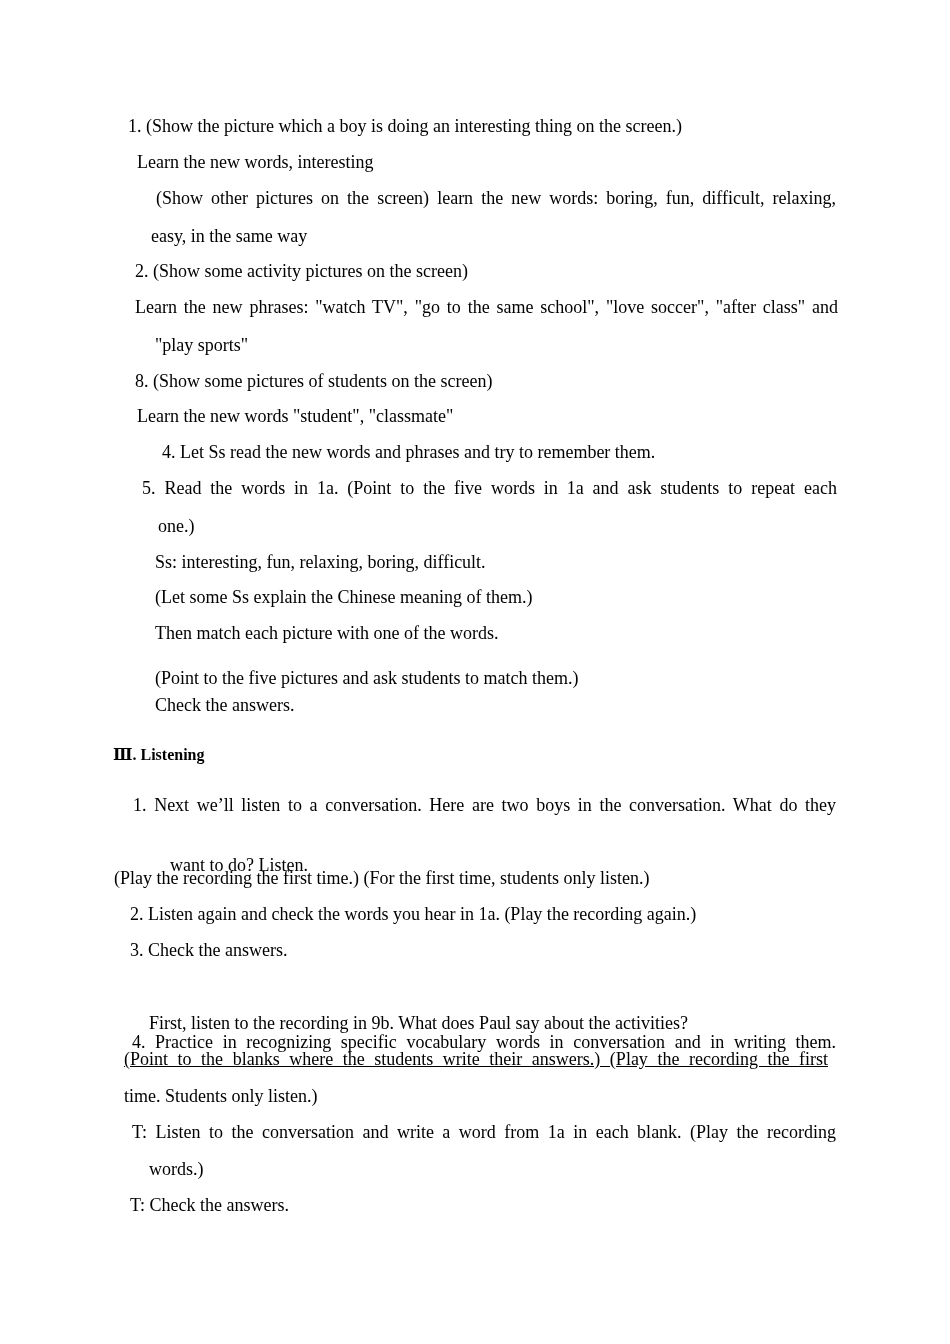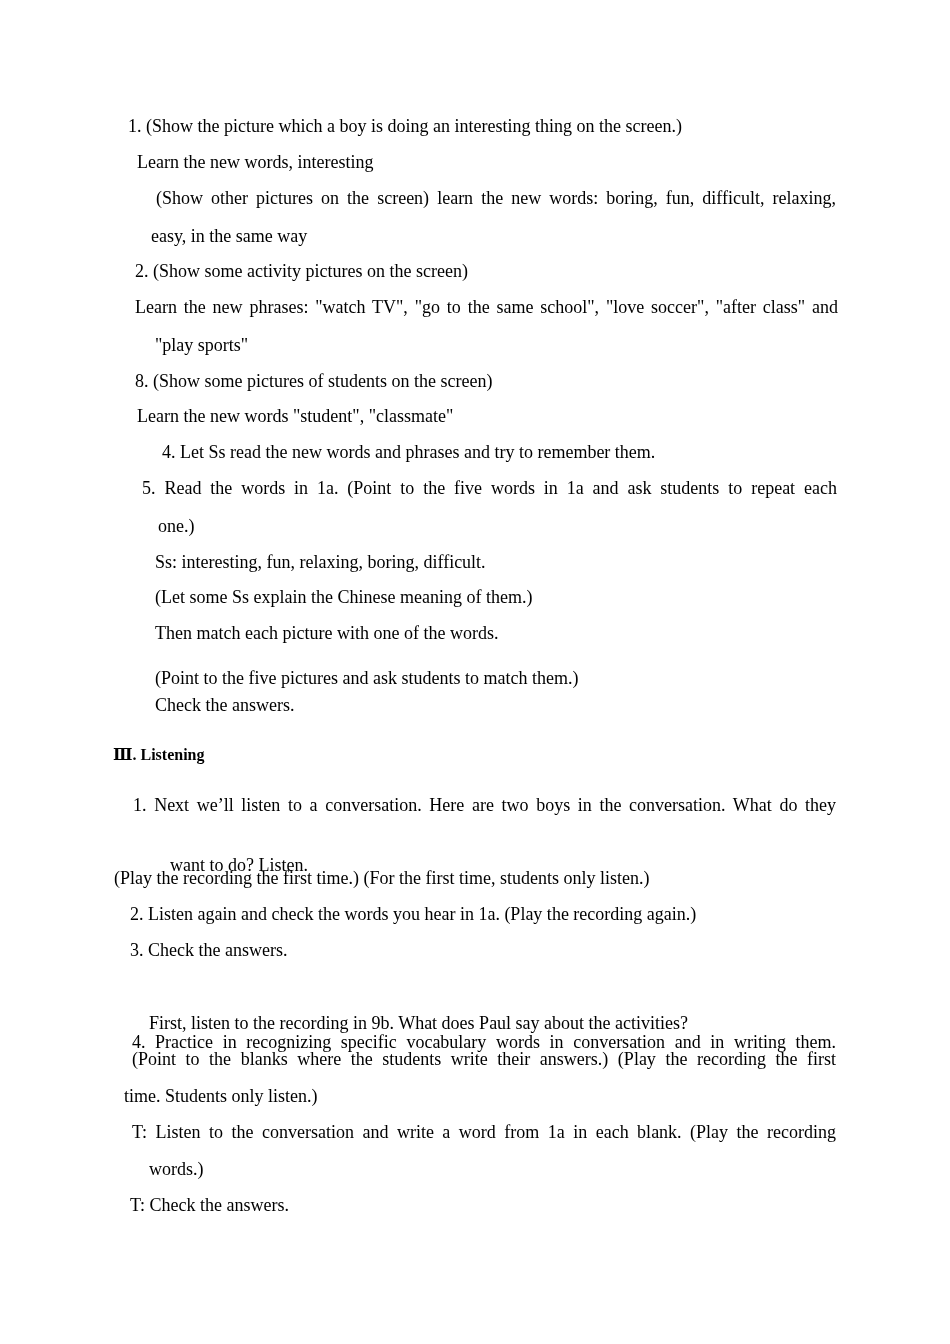--- a/index.html
+++ b/index.html
@@ -69,20 +69,20 @@
     <div class="line heading" style="left:113px; top:744px;">Ⅲ. Listening</div>
 
     <div class="line justify" style="left:133px; top:794px; width:703px;">1. Next we’ll listen to a conversation. Here are two boys in the conversation. What do they</div>
     <div class="line" style="left:149px; top:854px;margin-left:21px;">want to do? Listen.</div>
     <div class="line" style="left:114px; top:867px;">(Play the recording the first time.) (For the first time, students only listen.)</div>
     <div class="line" style="left:130px; top:903px;">2. Listen again and check the words you hear in 1a. (Play the recording again.)</div>
     <div class="line" style="left:130px; top:939px;">3. Check the answers.</div>
 
     <div class="line justify" style="left:132px; top:1031px; width:704px;">4. Practice in recognizing specific vocabulary words in conversation and in writing them.</div>
     <div class="line" style="left:149px; top:1012px;">First, listen to the recording in 9b. What does Paul say about the activities?</div>
-    <div class="line justify" style="left:132px; top:1048px; width:704px;">(Point to the blanks where the students write their answers.) (Play the recording the first</div>
+    <div class="line justify" style="left:124px; top:1048px; width:704px;text-decoration:underline;">(Point to the blanks where the students write their answers.) (Play the recording the first</div>
     <div class="line" style="left:124px; top:1085px;">time. Students only listen.)</div>
     <div class="line justify" style="left:132px; top:1121px; width:704px;">T: Listen to the conversation and write a word from 1a in each blank. (Play the recording</div>
     <div class="line" style="left:149px; top:1158px;">words.)</div>
     <div class="line" style="left:130px; top:1194px;">T: Check the answers.</div>
   </div>
 
 </div>
 
 </body></html>

